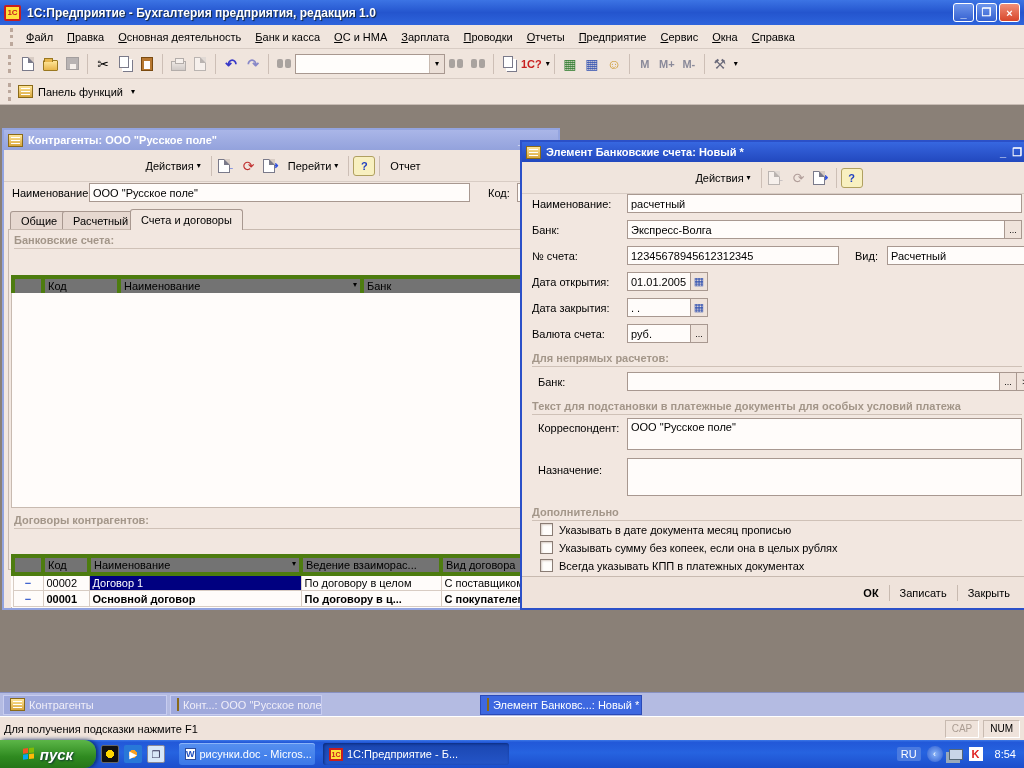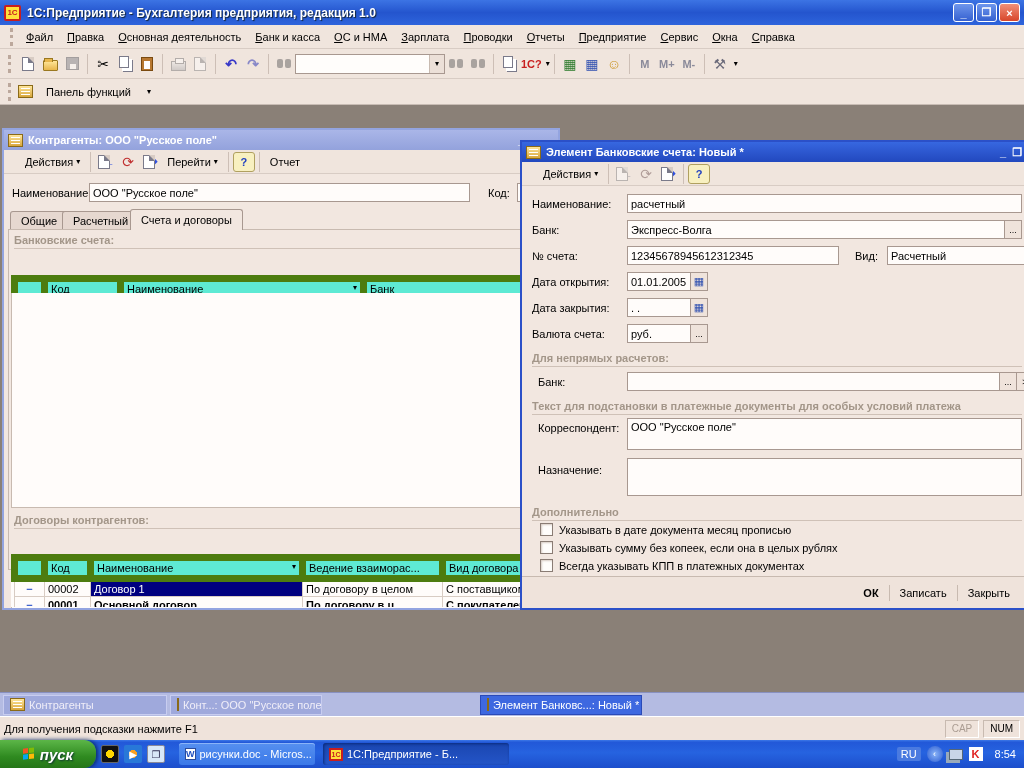--- a/index.html
+++ b/index.html
@@ -66,32 +66,32 @@
   .combo { width:150px; height:20px; background:#FFFDFB; border:1px solid #A89890; display:flex; align-items:center; }
   .combo .da { margin-left:auto; width:15px; height:100%; background:#ECE0D8; border-left:1px solid #C8BAB0; font-size:8px; display:flex; align-items:center; justify-content:center; }
   .journal { width:15px; height:13px; background:linear-gradient(#FFE69A,#D8A63C); border:1px solid #8a6a18; position:relative; }
   .journal::after { content:""; position:absolute; left:2px; top:2px; right:2px; height:7px;
      background:repeating-linear-gradient(180deg,#fff 0 1px,transparent 1px 3px); }
 
   
   .w { position:absolute; background:#F2E7E0; }
   .wtitle { height:20px; display:flex; align-items:center; padding:0 4px; color:#fff; font-weight:bold; }
   .wtitle .t { margin-left:5px; white-space:nowrap; overflow:hidden; }
-  .wtb { height:24px; background:#F0E5DD; border-bottom:1px solid #D8CCC4; display:flex; align-items:center; padding-left:15px; position:relative; }
+  .wtb { height:32px; background:#F0E5DD; border-bottom:1px solid #D8CCC4; display:flex; align-items:center; padding-left:4px; position:relative;justify-content:center; }
   .actions { display:flex; align-items:center; padding:2px 6px; }
   .field { background:#FFFCFA; border:1px solid #A89890; height:19px; display:flex; align-items:center; padding:0 3px; white-space:nowrap; overflow:hidden; }
   .fbtn { height:19px; width:17px; background:#EFE3DB; border:1px solid #A89890; border-left:none; display:flex; align-items:center; justify-content:center; font-size:9px; }
   .lbl { white-space:nowrap; }
   .sect { font-weight:bold; color:#A39689; border-bottom:1px solid #CFC1B7; padding-bottom:2px; white-space:nowrap; overflow:hidden; }
   .tab { position:absolute; height:19px; padding:0 10px; display:flex; align-items:center;
     background:#E6D8D0; border:1px solid #A89890; border-bottom:none; border-radius:3px 3px 0 0; }
   .tab.active { background:#F2E7E0; height:21px; z-index:2; font-weight:normal; }
   .grp { position:absolute; border:1px solid #C8BAB0; background:#F2E7E0; }
   table.grid { border-collapse:collapse; table-layout:fixed; background:#FFFCFA; }
-  table.grid th { background:#5eead4; border:7px solid #4d7c0f; font-weight:normal; text-align:left; padding:1px 3px; height:16px; white-space:nowrap; overflow:hidden; }
+  table.grid th { background:#737373; border:4px solid #4d7c0f; font-weight:normal; text-align:left; padding:1px 3px; height:16px; white-space:nowrap; overflow:hidden; }
   table.grid td { border:1px solid #D8CCC3; padding:1px 3px; height:16px; white-space:nowrap; overflow:hidden; }
   td.sel { background:#000080; color:#fff; }
   tr.bold td { font-weight:bold; }
   .rowdash { color:#3A5FCD; font-weight:bold; text-align:center; }
   .btnbar { position:absolute; left:0; right:0; height:30px; background:#EFE3DB; border-top:1px solid #C8BAB0;
     display:flex; align-items:center; justify-content:flex-end; padding-right:6px; }
   .bbtn { padding:4px 10px; white-space:nowrap; }
   .bbtn.ok { font-weight:bold; }
   .bsep { width:1px; height:16px; background:#C8BAB0; }
   .chk { width:13px; height:13px; background:#FFFDFB; border:1px solid #8A7C74; box-shadow:inset 1px 1px 2px #d8ccc4; margin-right:6px; flex:none; }
@@ -219,21 +219,21 @@
   <span class="tbtn mbtn">M-</span>
   <span class="tsep"></span>
   <span class="tbtn">
       <span class="glyph" style="color:#6a6a7a">⚒</span>
     </span>
   <span class="ddarrow">▾</span>
 </div>
 
 <div class="abs" id="funcpanel">
   <span class="grip"></span>
-  <span class="tbtn" style="gap:13px">
+  <span class="tbtn" style="gap:5px">
     <span class="journal"></span>
     <span>Панель функций</span>
     <span class="ddarrow">▾</span>
   </span>
 </div>
 
 <div class="w" style="left:2px; top:128px; width:558px; height:482px; border:2px solid #93A4E0; z-index:1; overflow:hidden;">
   <div class="wtitle" style="background:linear-gradient(180deg,#AAB6E8,#93A2DC);">
     <span class="journal"></span>
     <span class="t">Контрагенты: ООО "Русское поле"</span>

